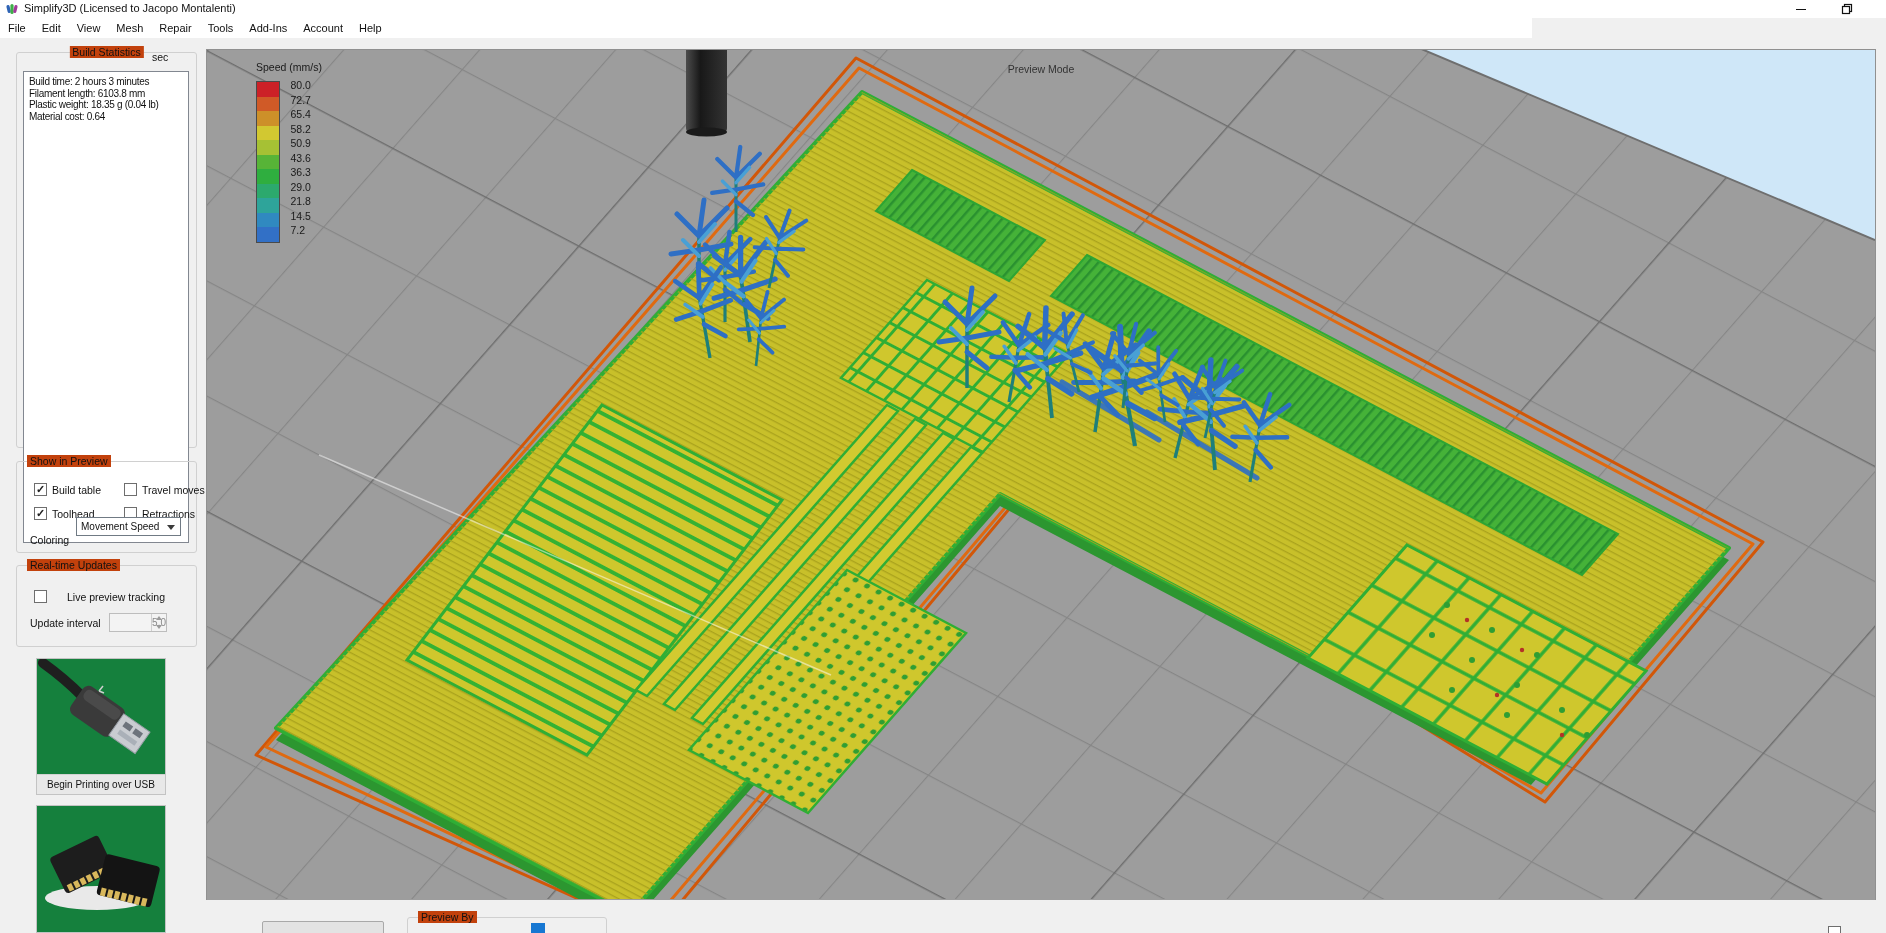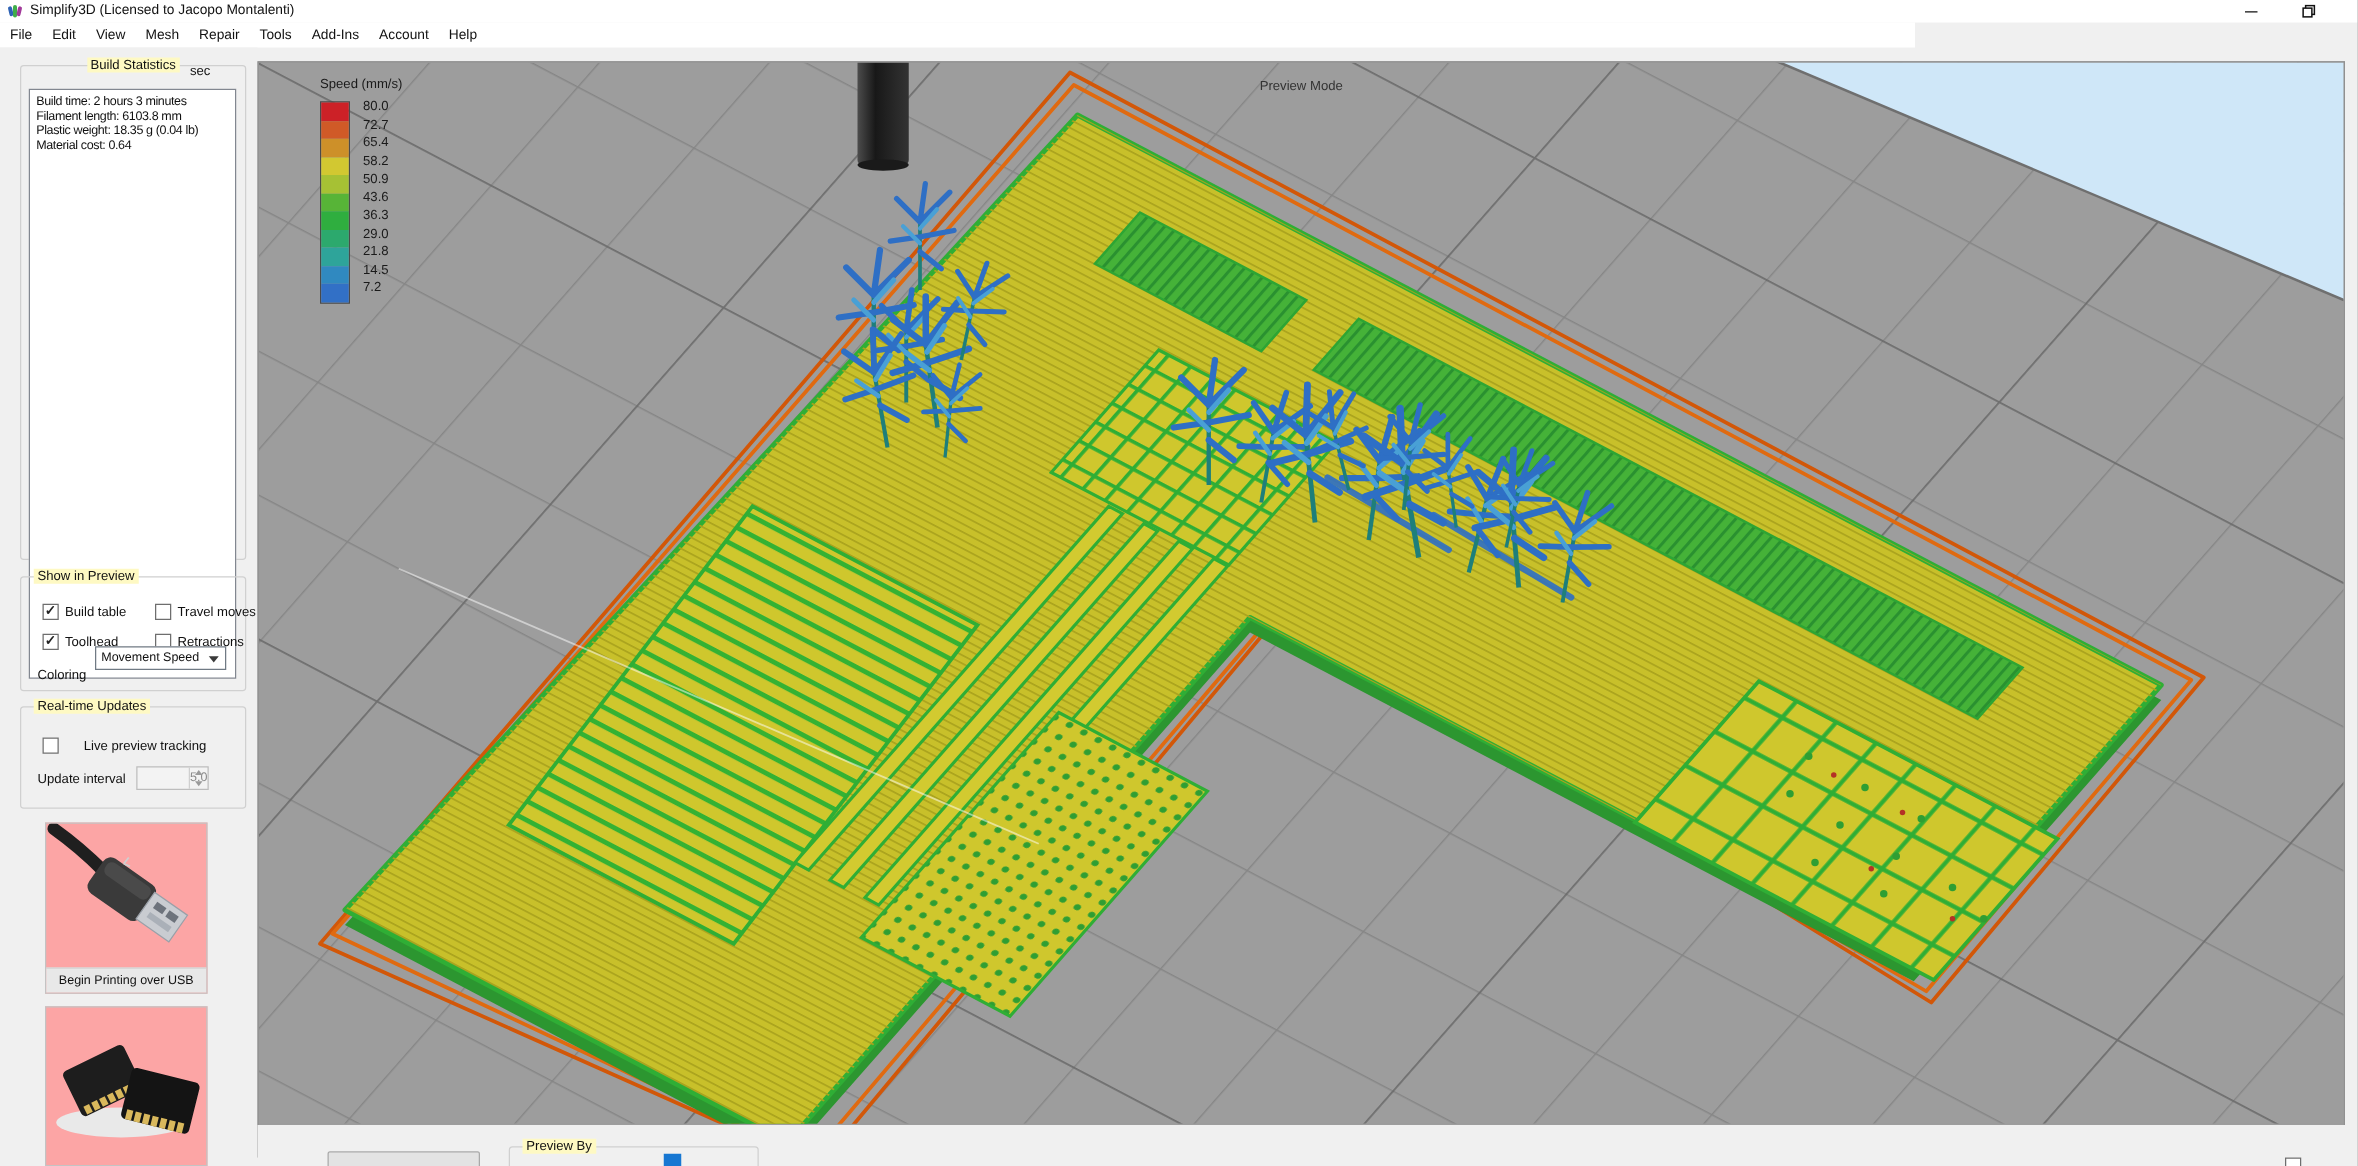--- a/index.html
+++ b/index.html
@@ -15,35 +15,35 @@
   .win-min .bar{width:10px;height:1px;background:#111;}
   .win-restore{left:1832px;}
 
   
   .menubar{position:absolute;left:0;top:18px;width:1532px;height:20px;background:#ffffff;display:flex;align-items:center;}
   .menu-item{padding:2px 8px;font-size:11px;color:#111;white-space:nowrap;cursor:default;}
 
   
   .sidebar-bg{position:absolute;left:0;top:38px;width:206px;height:895px;background:#f0f0f0;}
   .gb{position:absolute;border:1px solid #d0d0d0;border-radius:3px;}
-  .gb-label{position:absolute;top:-7px;left:10px;background:#fef9c3;padding:0 3px;font-size:10.5px;color:#111;white-space:nowrap;}
+  .gb-label{position:absolute;top:-7px;left:10px;background:#c2410c;padding:0 3px;font-size:10.5px;color:#111;white-space:nowrap;}
   .gb-label.centered{left:50%;transform:translateX(-50%);}
   .stats-box{position:absolute;left:6px;top:18px;width:166px;height:472px;background:#fff;border:1px solid #828790;padding:4px 5px;}
   .stats-line{font-size:10px;line-height:11.5px;color:#111;white-space:nowrap;letter-spacing:-0.3px;}
   .cb{position:absolute;width:13px;height:13px;background:#fff;border:1px solid #6e6e6e;font-size:11px;line-height:11px;color:#222;text-align:center;}
   .cb.on::after{content:"\2713";font-weight:bold;}
   .cb-label{position:absolute;font-size:10.5px;color:#111;white-space:nowrap;}
   .dropdown{position:absolute;background:#fff;border:1px solid #707a84;font-size:10px;color:#111;padding:3px 0 0 4px;}
   .dd-arrow{position:absolute;right:5px;top:7px;width:0;height:0;border-left:4px solid transparent;border-right:4px solid transparent;border-top:5px solid #3a3a3a;}
   .spinner{position:absolute;background:#f3f3f3;border:1px solid #bdbdbd;font-size:10px;color:#8a8a8a;padding:3px 0 0 5px;}
   .spin-btns{position:absolute;right:0;top:0;bottom:0;width:15px;border-left:1px solid #cfcfcf;display:flex;flex-direction:column;}
   .spin-btns span{flex:1;display:flex;align-items:center;justify-content:center;}
   .tri-up{width:0;height:0;border-left:3px solid transparent;border-right:3px solid transparent;border-bottom:4px solid #9a9a9a;}
   .tri-down{width:0;height:0;border-left:3px solid transparent;border-right:3px solid transparent;border-top:4px solid #9a9a9a;}
-  .launcher{position:absolute;left:36px;width:130px;background:#fca5a5;border:1px solid #c3c3c3;}
+  .launcher{position:absolute;left:36px;width:130px;background:#15803d;border:1px solid #c3c3c3;}
   .launcher-caption{position:absolute;left:0;right:0;bottom:0;height:20px;background:#e8e8e8;border-top:1px solid #d2d2d2;text-align:center;font-size:10px;line-height:19px;color:#111;}
 
   
   .viewport{position:absolute;left:206px;top:49px;width:1670px;height:877px;border:1px solid #909090;background:#9d9d9d;overflow:hidden;}
   .scene{position:absolute;left:0;top:0;}
   .mode-label{position:absolute;left:0;right:0;top:13px;text-align:center;font-size:10.5px;color:#333;}
   .legend{position:absolute;left:49px;top:11px;}
   .legend-title{font-size:10.5px;color:#1a1a1a;margin-bottom:8px;}
   .legend-col{border:1px solid #4a4a4a;display:inline-block;vertical-align:top;}
   .legend-swatch{display:block;width:22px;height:14.5px;}

